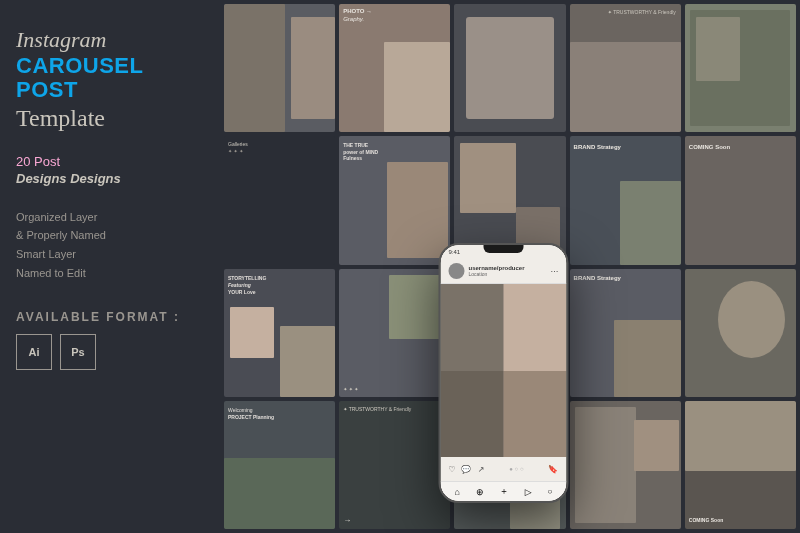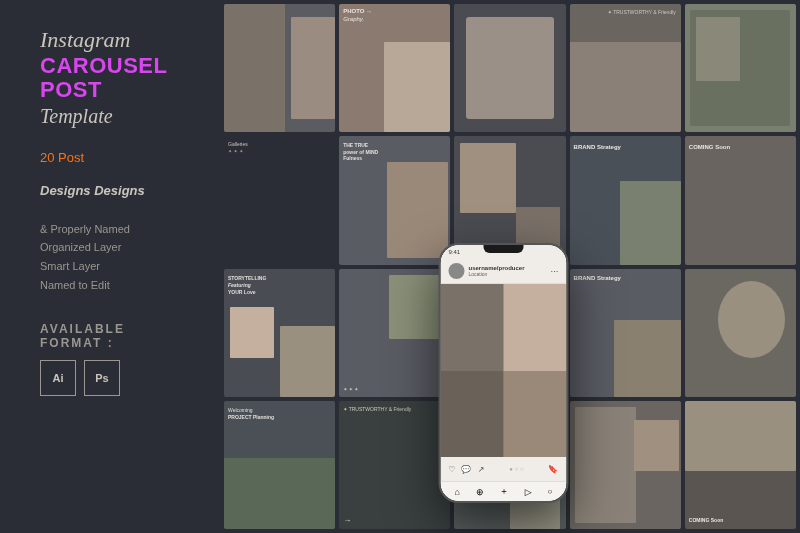--- a/index.html
+++ b/index.html
@@ -9,59 +9,58 @@
       background-color: #2a2d35;
       font-family: Arial, sans-serif;
       overflow: hidden;
       display: flex;
     }
 
     
     .left-panel {
       width: 220px;
       flex-shrink: 0;
-      padding: 28px 28px 20px 40px;
+      padding: 28px 28px 20px 16px;
       display: flex;
       flex-direction: column;
       justify-content: flex-start;
       gap: 0;
     }
 
     .title-instagram {
       font-family: 'Georgia', serif;
       font-style: italic;
       color: #c9c5bc;
       font-size: 22px;
       line-height: 1.1;
       margin-bottom: 2px;
     }
 
     .title-carousel {
       font-family: Arial, sans-serif;
       font-weight: 900;
-      color: #d946ef;
+      color: #0ea5e9;
       font-size: 22px;
       letter-spacing: 0.5px;
       line-height: 1.1;
       text-transform: uppercase;
     }
 
     .title-template {
       font-family: 'Georgia', serif;
-      font-style: italic;
       color: #c9c5bc;
-      font-size: 20px;
+      font-size: 24px;
       margin-top: 2px;
       margin-bottom: 22px;
     }
 
     .post-count {
       font-size: 13px;
-      color: #f97316;
-      margin-bottom: 18px;
+      color: #f9a8d4;
+      margin-bottom: 2px;
       font-weight: normal;
     }
 
     .unique-designs {
       font-size: 13px;
       color: #c9c5bc;
       font-style: italic;
       font-weight: bold;
       margin-bottom: 22px;
     }
@@ -265,22 +264,22 @@
 
 <div class="left-panel">
   <div class="title-instagram">Instagram</div>
   <div class="title-carousel">CAROUSEL POST</div>
   <div class="title-template">Template</div>
 
   <div class="post-count">20 Post</div>
   <div class="unique-designs">Designs Designs</div>
 
   <ul class="features-list">
+    <li>Organized Layer</li>
     <li>&amp; Properly Named</li>
-    <li>Organized Layer</li>
     <li>Smart Layer</li>
     <li>Named to Edit</li>
   </ul>
 
   <div class="available-format">AVAILABLE FORMAT :</div>
   <div class="format-badges">
     <div class="badge">Ai</div>
     <div class="badge">Ps</div>
   </div>
 </div>

